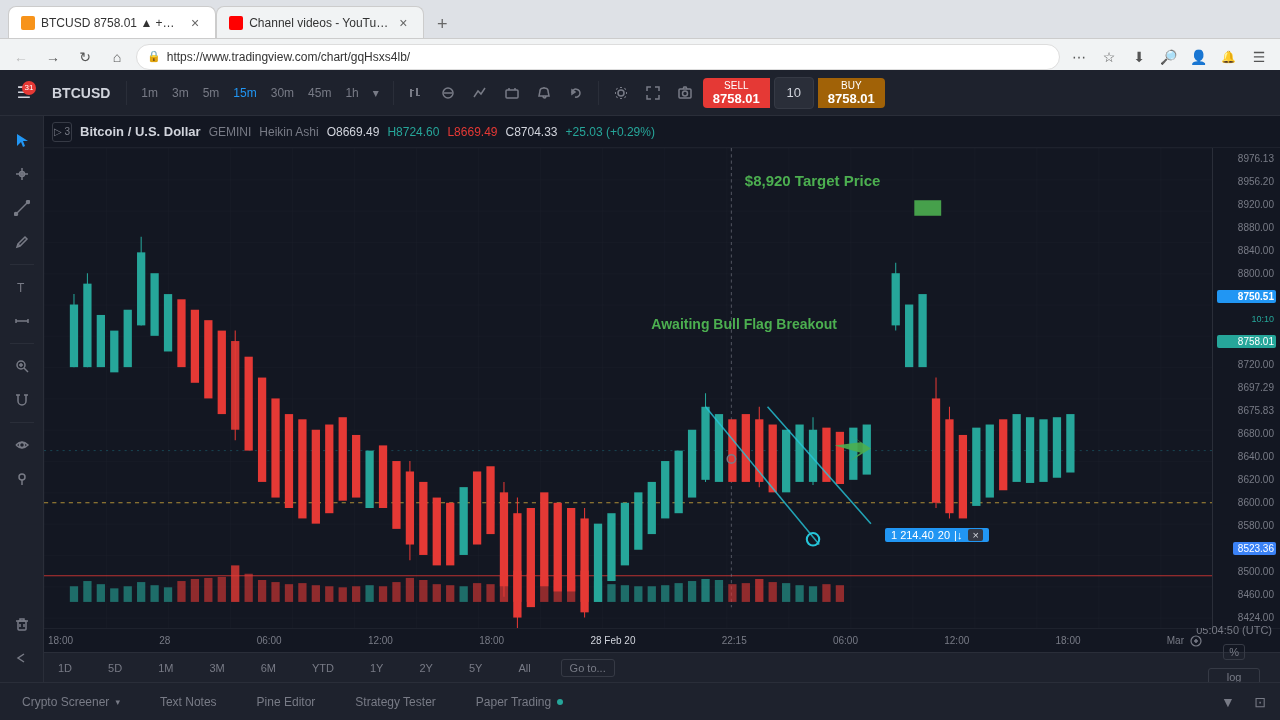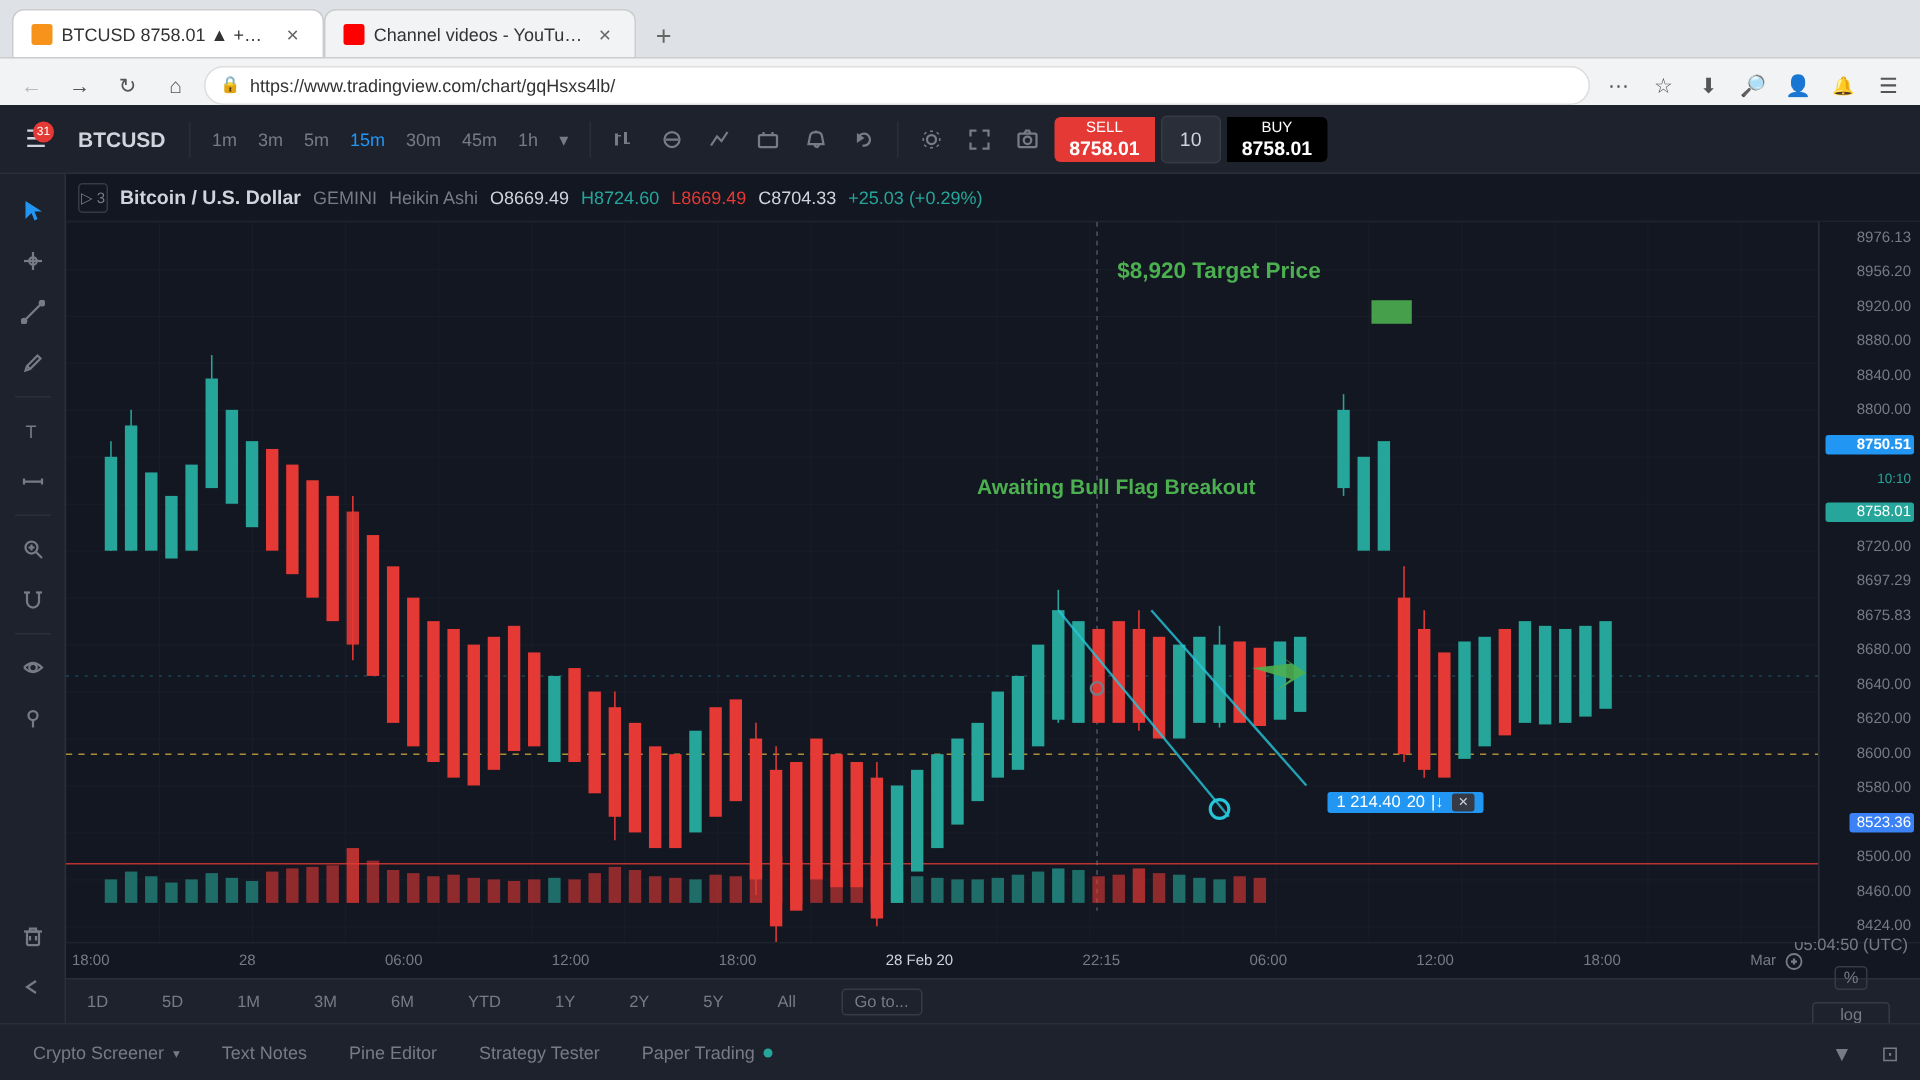--- a/index.html
+++ b/index.html
@@ -34,21 +34,21 @@
     .menu-btn .notification-badge { position: absolute; top: 4px; right: 4px; background: #e53935; color: white; font-size: 8px; width: 14px; height: 14px; border-radius: 50%; display: flex; align-items: center; justify-content: center; }
     .symbol-selector { display: flex; align-items: center; padding: 4px 8px; background: transparent; border-radius: 4px; cursor: pointer; color: #d1d4dc; font-weight: bold; font-size: 14px; gap: 4px; }
     .timeframe-group { display: flex; align-items: center; gap: 2px; }
     .tf-btn { padding: 3px 6px; font-size: 12px; color: #787b86; cursor: pointer; border-radius: 3px; }
     .tf-btn.active { color: #2196f3; }
     .tf-dropdown { padding: 3px 6px; font-size: 12px; color: #787b86; cursor: pointer; display: flex; align-items: center; gap: 2px; }
     .separator { width: 1px; height: 24px; background: #2a2e39; margin: 0 4px; }
     .topbar-icon-btn { width: 28px; height: 28px; display: flex; align-items: center; justify-content: center; color: #787b86; cursor: pointer; border-radius: 4px; font-size: 14px; }
     .sell-buy-group { display: flex; align-items: center; gap: 0; }
     .sell-box { background: #e53935; color: white; padding: 2px 10px; border-radius: 4px 0 0 4px; text-align: center; cursor: pointer; }
-    .buy-box { background: #000000; color: white; padding: 2px 10px; border-radius: 0 4px 4px 0; text-align: center; cursor: pointer; }
+    .buy-box { background: #a16207; color: white; padding: 2px 10px; border-radius: 0 4px 4px 0; text-align: center; cursor: pointer; }
     .sell-buy-label { font-size: 10px; font-weight: normal; }
     .sell-buy-price { font-size: 13px; font-weight: bold; }
     .qty-input { background: #2a2e39; color: #d1d4dc; border: 1px solid #363a45; border-radius: 4px; width: 40px; height: 32px; text-align: center; font-size: 13px; margin: 0 4px; }
     .topbar-right { margin-left: auto; display: flex; align-items: center; gap: 4px; }
     .chart-type-selector { padding: 4px 8px; background: transparent; border-radius: 4px; cursor: pointer; color: #787b86; font-size: 12px; display: flex; align-items: center; gap: 4px; }
     .publish-btn { background: #2196f3; color: white; padding: 6px 16px; border-radius: 4px; cursor: pointer; font-size: 13px; font-weight: bold; border: none; }
     .play-btn { width: 32px; height: 32px; background: #2196f3; border-radius: 4px; display: flex; align-items: center; justify-content: center; color: white; cursor: pointer; font-size: 14px; }
 
     
     .tv-main { display: flex; flex: 1; overflow: hidden; }
@@ -87,21 +87,21 @@
     .price-label.sell-level { background: #3b82f6; color: white; border-radius: 2px; margin-left: 16px; }
 
     
     .bottom-toolbar { height: 30px; background: #1e222d; border-top: 1px solid #2a2e39; display: flex; align-items: center; padding: 0 8px; gap: 24px; flex-shrink: 0; }
     .period-btn { padding: 2px 6px; font-size: 11px; color: #787b86; cursor: pointer; border-radius: 3px; }
     .goto-btn { padding: 2px 8px; font-size: 11px; color: #787b86; cursor: pointer; border: 1px solid #363a45; border-radius: 3px; }
     .bottom-right { margin-left: auto; display: flex; align-items: center; gap: 8px; font-size: 11px; color: #787b86; flex-direction: column; }
     .log-btn { padding: 2px 18px; border: 1px solid #363a45; border-radius: 3px; cursor: pointer; }
 
     
-    .bottom-panel { height: 38px; background: #1e222d; border-top: 1px solid #2a2e39; display: flex; align-items: center; padding: 0 8px; gap: 0; flex-shrink: 0; }
+    .bottom-panel { height: 38px; background: #1e222d; border-top: 1px solid #2a2e39; display: flex; align-items: center; padding: 0 8px; gap: 12px; flex-shrink: 0; }
     .panel-tab { padding: 6px 14px; font-size: 12px; color: #787b86; cursor: pointer; border-radius: 4px 4px 0 0; display: flex; align-items: center; gap: 6px; white-space: nowrap; }
     .panel-tab .tab-chevron { font-size: 9px; }
     .panel-tab .tab-dot { width: 6px; height: 6px; border-radius: 50%; background: #26a69a; }
     .panel-right { margin-left: auto; display: flex; align-items: center; gap: 8px; }
     .panel-icon-btn { width: 24px; height: 24px; display: flex; align-items: center; justify-content: center; color: #787b86; cursor: pointer; font-size: 14px; }
 
     
     .chart-svg { width: 100%; height: 100%; }
     .order-box { position: absolute; background: #2196f3; border-radius: 2px; padding: 1px 6px; font-size: 11px; color: white; display: flex; align-items: center; gap: 4px; }
     .order-box-close { background: #363a45; border: none; color: #d1d4dc; cursor: pointer; padding: 0 4px; font-size: 11px; border-radius: 2px; margin-left: 2px; }

